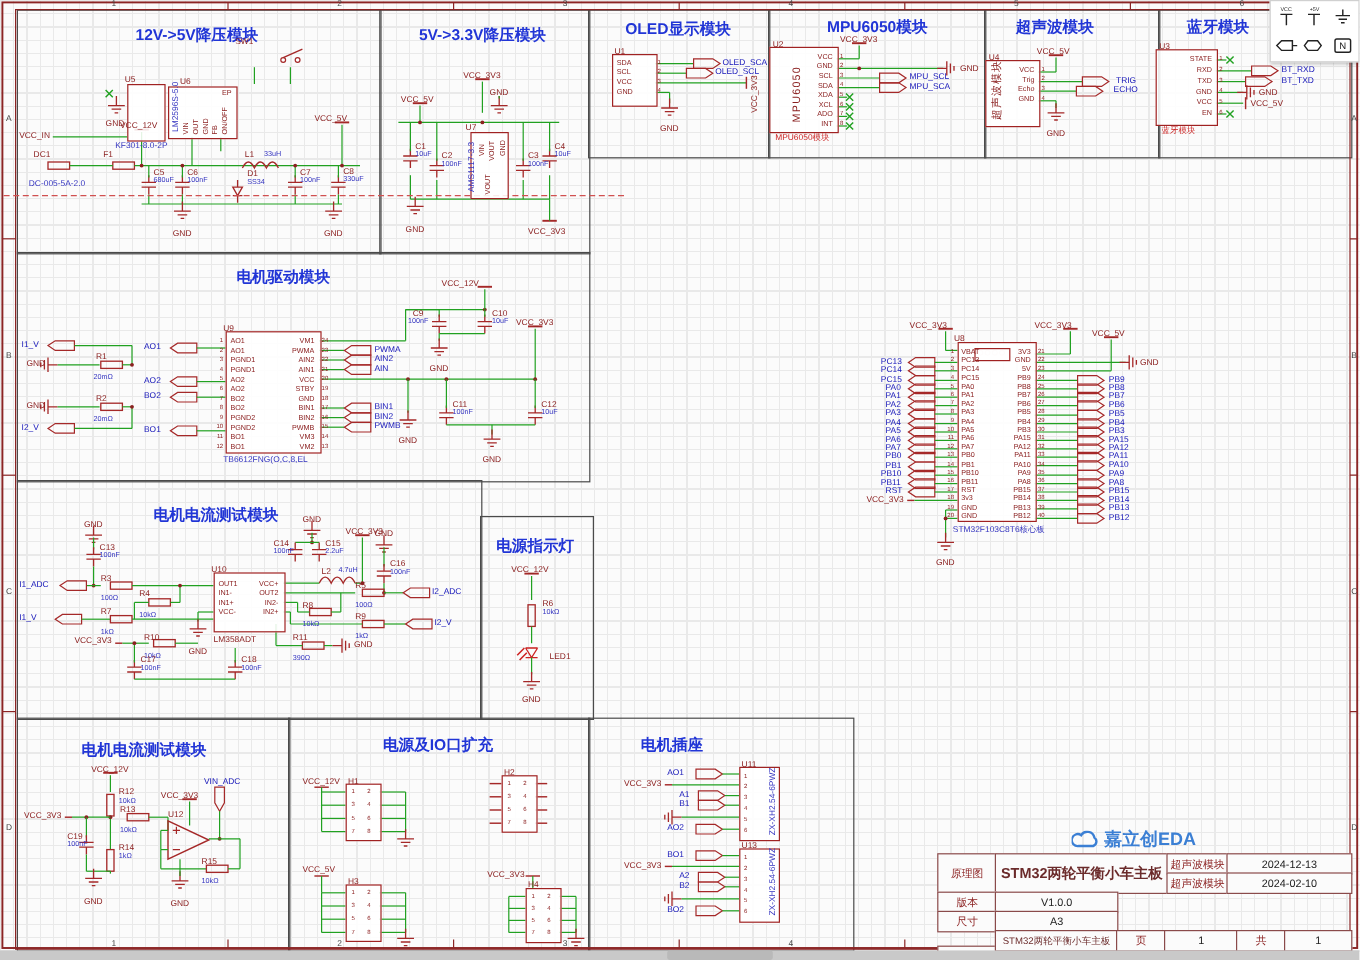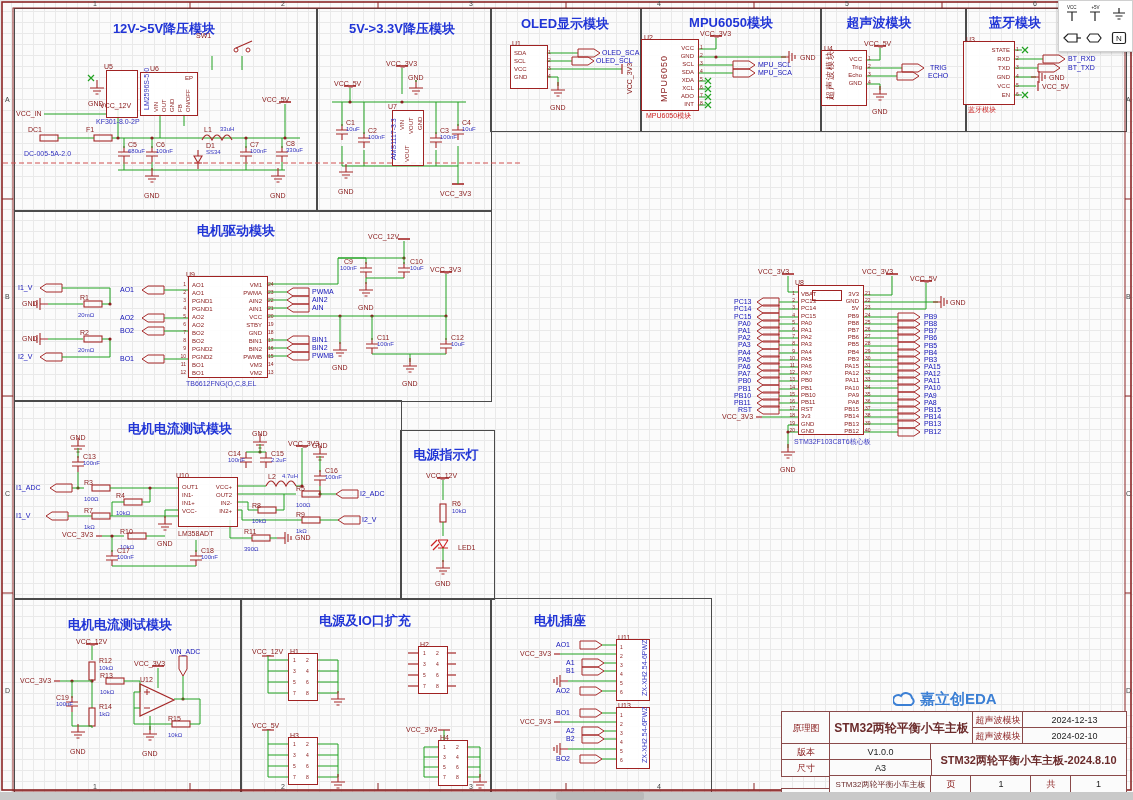--- a/index.html
+++ b/index.html
@@ -537,23 +537,20 @@
     </div>
   <div class="tbcell tbval" style="left:1022px;top:727px;width:103px;height:16px">
       <span>2024-02-10</span>
     </div>
   <div class="tbcell tblab" style="left:781px;top:743px;width:48px;height:16px">
       <span>版本</span>
     </div>
   <div class="tbcell tbval" style="left:829px;top:743px;width:101px;height:16px">
       <span>V1.0.0</span>
     </div>
-  <div class="tbcell tbdoc" style="left:930px;top:743px;width:195px;height:32px">
-      <span>STM32两轮平衡小车主板-2024.8.10</span>
-    </div>
   <div class="tbcell tblab" style="left:781px;top:759px;width:48px;height:16px">
       <span>尺寸</span>
     </div>
   <div class="tbcell tbval" style="left:829px;top:759px;width:101px;height:16px">
       <span>A3</span>
     </div>
   <div class="tbcell tblab" style="left:781px;top:788px;width:48px;height:16px">
       <span>图页</span>
     </div>
   <div class="tbcell tbsmall" style="left:829px;top:775px;width:101px;height:16px">

